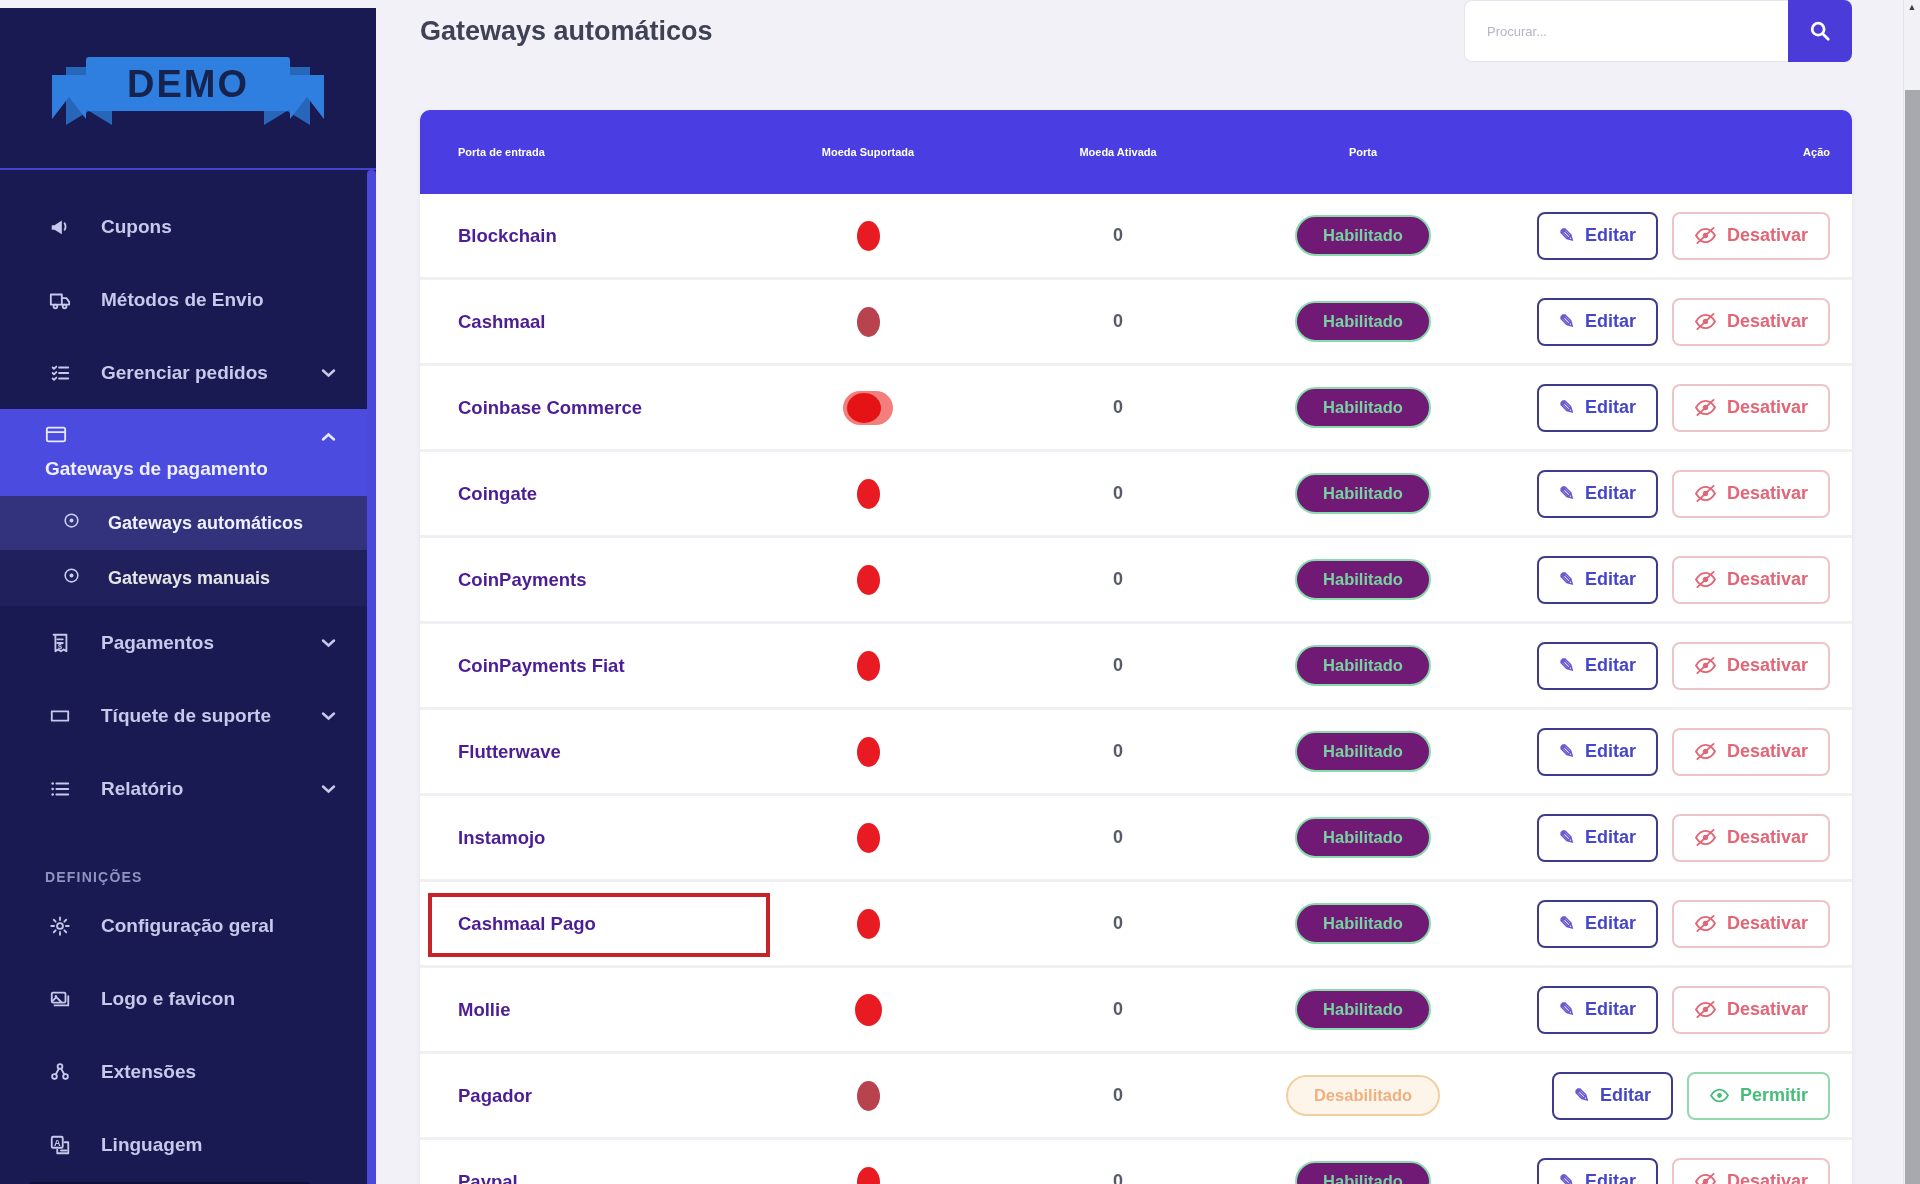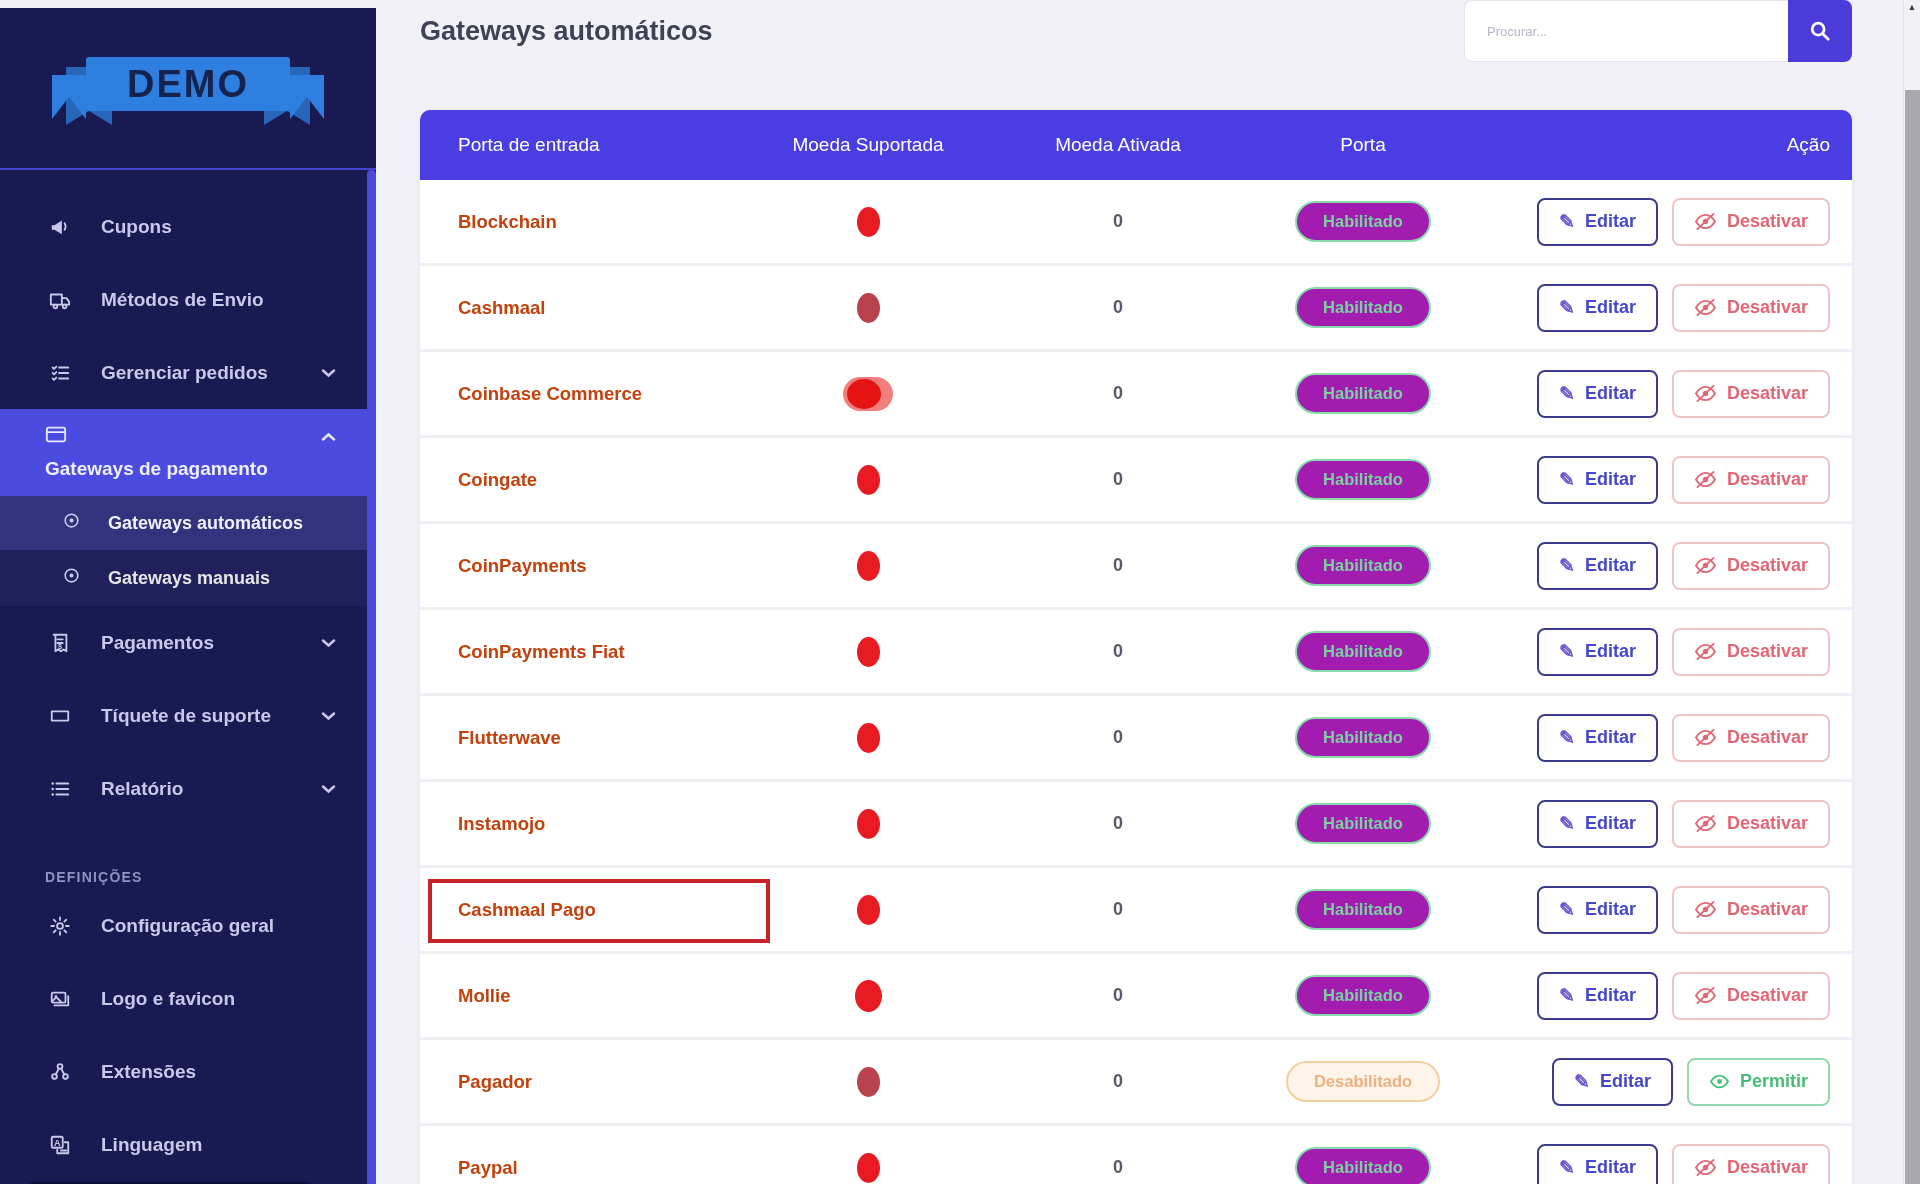--- a/index.html
+++ b/index.html
@@ -43,40 +43,40 @@
     font-family:"Liberation Sans", sans-serif; }
   .search input::placeholder { color:#b3b6c4; }
   .search-btn { width:64px; border:none; background:#4b3bd8; border-radius:0 8px 8px 0;
     display:flex; align-items:center; justify-content:center; cursor:pointer; }
 
   
   .table-card { position:absolute; left:44px; right:51px; top:110px;
     box-shadow:0 2px 6px rgba(40,40,90,.06); }
   .t-grid { display:grid; grid-template-columns:250px 320px 180px 310px 1fr;
     align-items:center; padding:0 22px 0 38px; }
-  .t-head { background:#4a3ee2; height:70px; border-radius:10px 10px 0 0; color:#ffffff;
-    font-size:19px; font-weight:400; }
+  .t-head { background:#4a3ee2; height:84px; border-radius:10px 10px 0 0; color:#ffffff;
+    font-size:11px; font-weight:700; }
   .t-head .c2,.t-head .c3,.t-head .c4 { text-align:center; }
   .t-head .c5 { text-align:right; }
   .t-row { background:#ffffff; height:86px; border-bottom:3px solid #efeff4; }
   .cell { position:relative; height:100%; display:flex; align-items:center; }
-  .name-cell { color:#c2410c; font-size:18.5px; font-weight:600; }
+  .name-cell { color:#4c1d95; font-size:18.5px; font-weight:600; }
   .dot-cell,.zero-cell,.status-cell { justify-content:center; }
   .zero-cell { color:#565b67; font-size:18px; font-weight:600; }
   .action-cell { justify-content:flex-end; gap:14px; }
 
   .dot { width:23px; height:30px; border-radius:50%; background:#e81b22; display:inline-block; }
   .dot.dark { background:#b8424e; }
   .dot.big { width:27px; height:32px; }
   .dot.wide { width:50px; height:34px; border-radius:17px; background:#f37e7e; position:relative; }
   .dot.wide::after { content:""; position:absolute; left:4px; top:2px; width:34px; height:30px;
     border-radius:50%; background:#e51313; }
 
   .badge { padding:9px 26px; border-radius:999px; font-size:16.5px; font-weight:600; }
-  .badge.enabled { background:#a21caf; border:2px solid #88dcab; color:#79d3a0; }
+  .badge.enabled { background:#701a75; border:2px solid #88dcab; color:#79d3a0; }
   .badge.disabled { background:#fdf5e9; border:2px solid #f2cfa0; color:#eeb081;text-align:right; }
 
   .btn { display:flex; align-items:center; gap:10px; background:#ffffff; border-radius:8px;
     font-size:18px; font-weight:600; padding:0 20px; height:48px; cursor:pointer;
     font-family:"Liberation Sans", sans-serif; }
   .btn .b-icon { display:flex; align-items:center; }
   .btn-edit { border:2px solid #3c3c8e; color:#4646c8; }
   .btn-edit .b-icon { font-size:19px; color:#6a5ad0; }
   .btn-disable { border:2px solid #ecc6c6; color:#e26675; }
   .btn-allow { border:2px solid #93d8af; color:#47bd79; }

